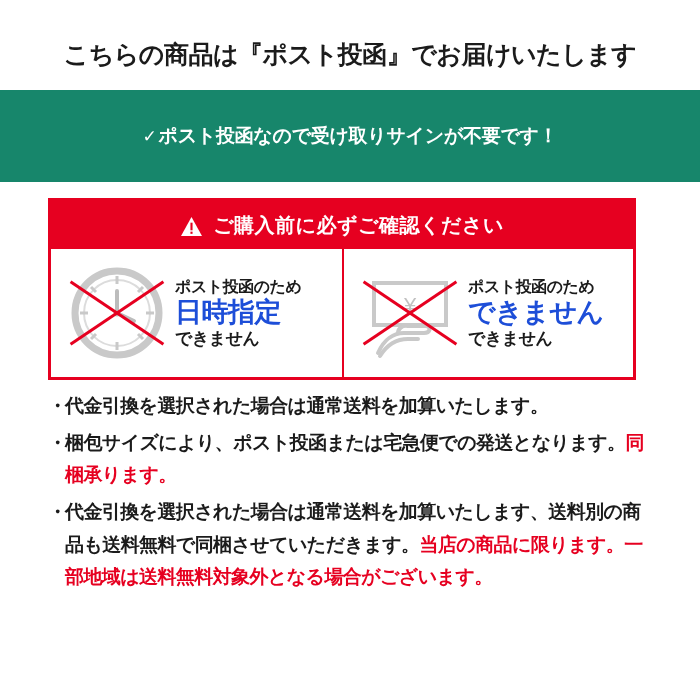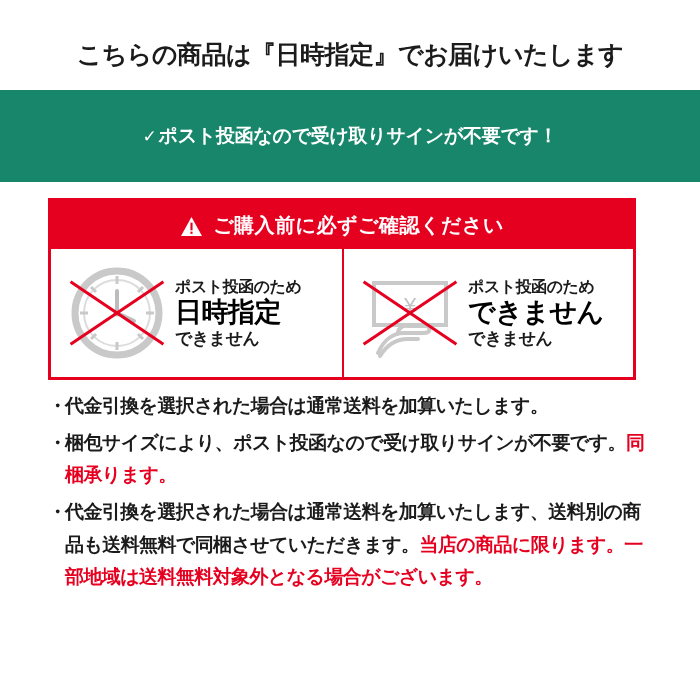--- a/index.html
+++ b/index.html
@@ -118,21 +118,21 @@
   .small-label {
     font-size: 16px;
     font-weight: bold;
     color: #1b1b1b;
     letter-spacing: -0.5px;
     white-space: nowrap;
   }
   .big-red {
     font-size: 27px;
     font-weight: bold;
-    color: #000000;
+    color: #1d4ed8;
     letter-spacing: -0.5px;
     line-height: 1.15;
     white-space: nowrap;
   }
   .cant {
     font-size: 17px;
     font-weight: bold;
     color: #1b1b1b;
     letter-spacing: -0.5px;
     white-space: nowrap;
@@ -176,21 +176,21 @@
   }
   .red {
     color: #e60020;
   }
 </style>
 </head>
 <body>
 
 <div class="page">
 
-  <div class="title">こちらの商品は『日時指定』でお届けいたします</div>
+  <div class="title">こちらの商品は『ポスト投函』でお届けいたします</div>
 
   <div class="green-band">
     <div class="green-line">
       <span class="check">✓</span><span>ポスト投函なので受け取りサインが不要です！</span>
     </div>
   </div>
 
   <div class="panel">
 
     <div class="panel-header">
@@ -262,21 +262,21 @@
     <div class="note">
       <div class="dot">・</div>
       <div class="body">
         <span>代金引換を選択された場合は通常送料を加算いたします。</span>
       </div>
     </div>
 
     <div class="note">
       <div class="dot">・</div>
       <div class="body">
-        <span>梱包サイズにより、ポスト投函なので受け取りサインが不要です。</span><span class="red">同梱承ります。</span>
+        <span>梱包サイズにより、ポスト投函または宅急便での発送となります。</span><span class="red">同梱承ります。</span>
       </div>
     </div>
 
     <div class="note">
       <div class="dot">・</div>
       <div class="body">
         <span>代金引換を選択された場合は通常送料を加算いたします、送料別の商品も送料無料で同梱させていただきます。</span><span class="red">当店の商品に限ります。一部地域は送料無料対象外となる場合がございます。</span>
       </div>
     </div>
 

